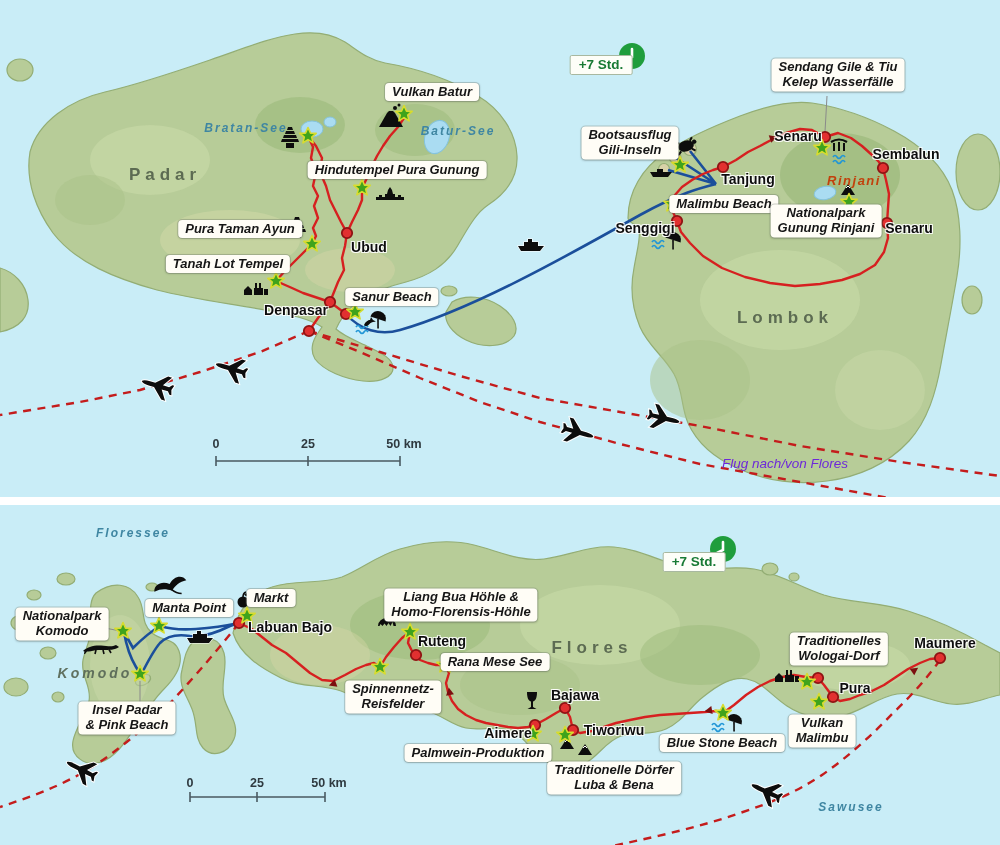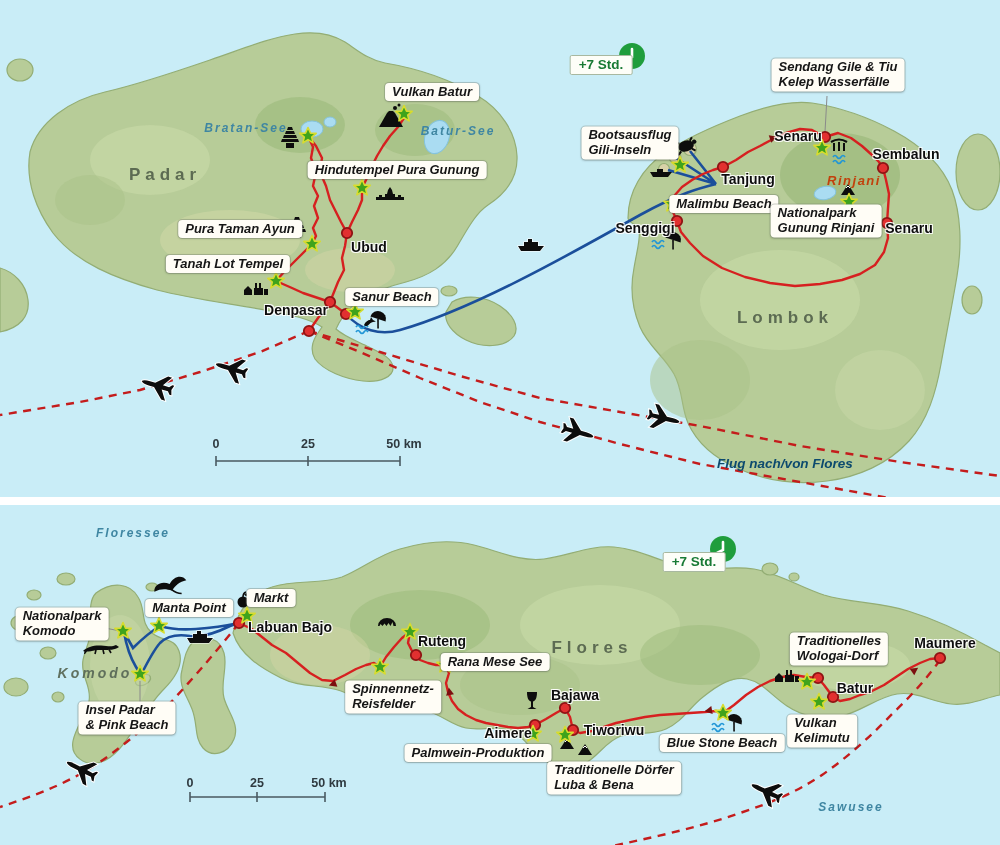--- a/index.html
+++ b/index.html
@@ -3,30 +3,30 @@
 <meta charset="utf-8">
 <style>
   html,body{margin:0;padding:0;background:#ffffff;}
   .stage{position:relative;width:1000px;height:845px;overflow:hidden;background:#ffffff;
          font-family:"Liberation Sans",sans-serif;}
   .panel{position:absolute;left:0;width:1000px;overflow:hidden;background:#c9edf7;}
   .panel svg{position:absolute;left:0;top:0;}
   .lbl{position:absolute;transform:translate(-50%,-50%);pointer-events:none;}
   .poi{background:#fffdf6;border-radius:4px;padding:1px 7px 2px;
        font-style:italic;font-weight:600;font-size:13px;line-height:1.16;color:#161616;
-       white-space:pre-line;
+       text-align:center;white-space:pre-line;
        box-shadow:0 0 0 1px rgba(110,120,110,.32),0 1px 2px rgba(0,0,0,.18);}
   .city{font-weight:700;font-size:14px;color:#0d0d0d;white-space:nowrap;
         text-shadow:-1px -1px 0 rgba(255,255,255,.85),1px -1px 0 rgba(255,255,255,.85),
                     -1px 1px 0 rgba(255,255,255,.85),1px 1px 0 rgba(255,255,255,.85);}
   .island{font-weight:700;font-size:17px;letter-spacing:5px;color:#57664e;opacity:.95;white-space:nowrap;}
   .island.small{font-style:italic;font-size:14px;letter-spacing:3px;color:#5a6a58;}
   .water{font-style:italic;font-weight:600;font-size:12px;letter-spacing:2px;color:#3f86a2;white-space:nowrap;}
   .area{font-style:italic;font-weight:600;font-size:13px;letter-spacing:1.5px;color:#c2410c;white-space:nowrap;margin-left:27px;}
-  .flightlbl{font-style:italic;font-weight:700;font-size:13.5px;color:#0c4a6e;white-space:nowrap;}
+  .flightlbl{font-style:italic;font-weight:400;font-size:13.5px;color:#6d28d9;white-space:nowrap;}
   .scale-num{font-weight:600;font-size:12.5px;color:#2f3a40;white-space:nowrap;}
   .badge{background:#fdfef8;border:1px solid #a8b8a0;color:#187a34;font-weight:700;
          font-size:13.5px;padding:1px 8px 2px;border-radius:2px;white-space:nowrap;}
 </style>
 </head>
 <body>
 
 <svg width="0" height="0" style="position:absolute" aria-hidden="true">
   <defs>
     <g id="i-star">
@@ -353,38 +353,40 @@
     <div class="lbl island" style="left:592px;top:143px">Flores</div>
     <div class="lbl water" style="left:133px;top:28px">Floressee</div>
     <div class="lbl water" style="left:851px;top:302px">Sawusee</div>
 
     <div class="lbl poi" style="left:62px;top:119px">Nationalpark
 Komodo</div>
     <div class="lbl poi" style="left:189px;top:103px">Manta Point</div>
     <div class="lbl poi" style="left:271px;top:93px">Markt</div>
     <div class="lbl poi" style="left:127px;top:213px">Insel Padar
 &amp; Pink Beach</div>
+    <div class="lbl poi" style="left:461px;top:100px">Liang Bua Höhle &amp;
+Homo-Florensis-Höhle</div>
     <div class="lbl poi" style="left:495px;top:157px">Rana Mese See</div>
     <div class="lbl poi" style="left:393px;top:192px">Spinnennetz-
 Reisfelder</div>
     <div class="lbl poi" style="left:478px;top:248px">Palmwein-Produktion</div>
     <div class="lbl poi" style="left:614px;top:273px">Traditionelle Dörfer
 Luba &amp; Bena</div>
     <div class="lbl poi" style="left:722px;top:238px">Blue Stone Beach</div>
     <div class="lbl poi" style="left:839px;top:144px">Traditionelles
 Wologai-Dorf</div>
     <div class="lbl poi" style="left:822px;top:226px">Vulkan
-Kelimutu</div>
+Malimbu</div>
 
     <div class="lbl city" style="left:290px;top:122px">Labuan Bajo</div>
     <div class="lbl city" style="left:442px;top:136px">Ruteng</div>
     <div class="lbl city" style="left:575px;top:190px">Bajawa</div>
     <div class="lbl city" style="left:508px;top:228px">Aimere</div>
     <div class="lbl city" style="left:614px;top:225px">Tiworiwu</div>
-    <div class="lbl city" style="left:855px;top:183px">Batur</div>
+    <div class="lbl city" style="left:855px;top:183px">Pura</div>
     <div class="lbl city" style="left:945px;top:138px">Maumere</div>
 
     <div class="lbl badge" style="left:694px;top:57px">+7 Std.</div>
     <div class="lbl scale-num" style="left:190px;top:278px">0</div>
     <div class="lbl scale-num" style="left:257px;top:278px">25</div>
     <div class="lbl scale-num" style="left:329px;top:278px">50 km</div>
   </section>
 </div>
 
 </body></html>

